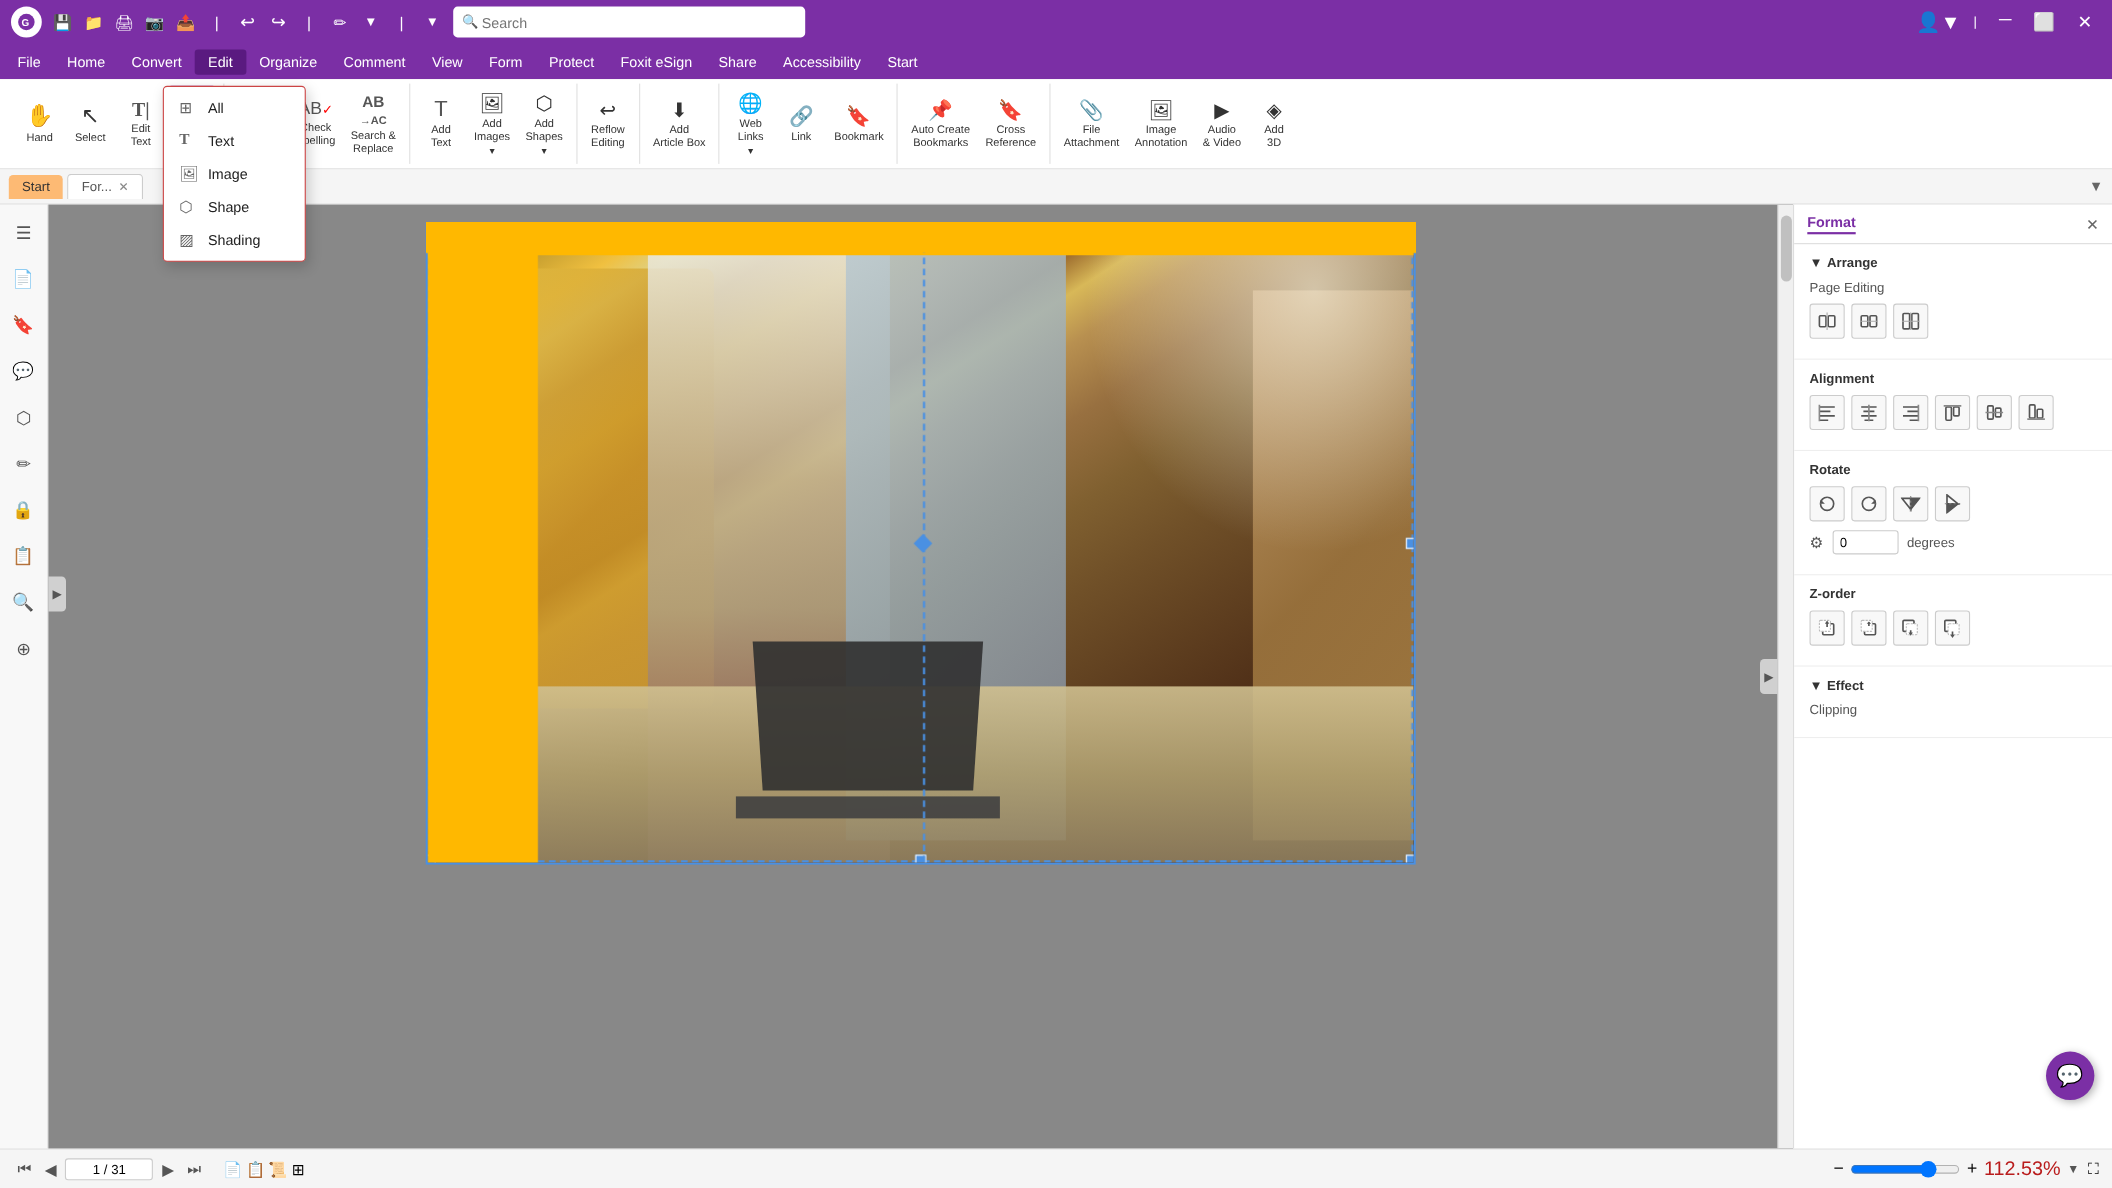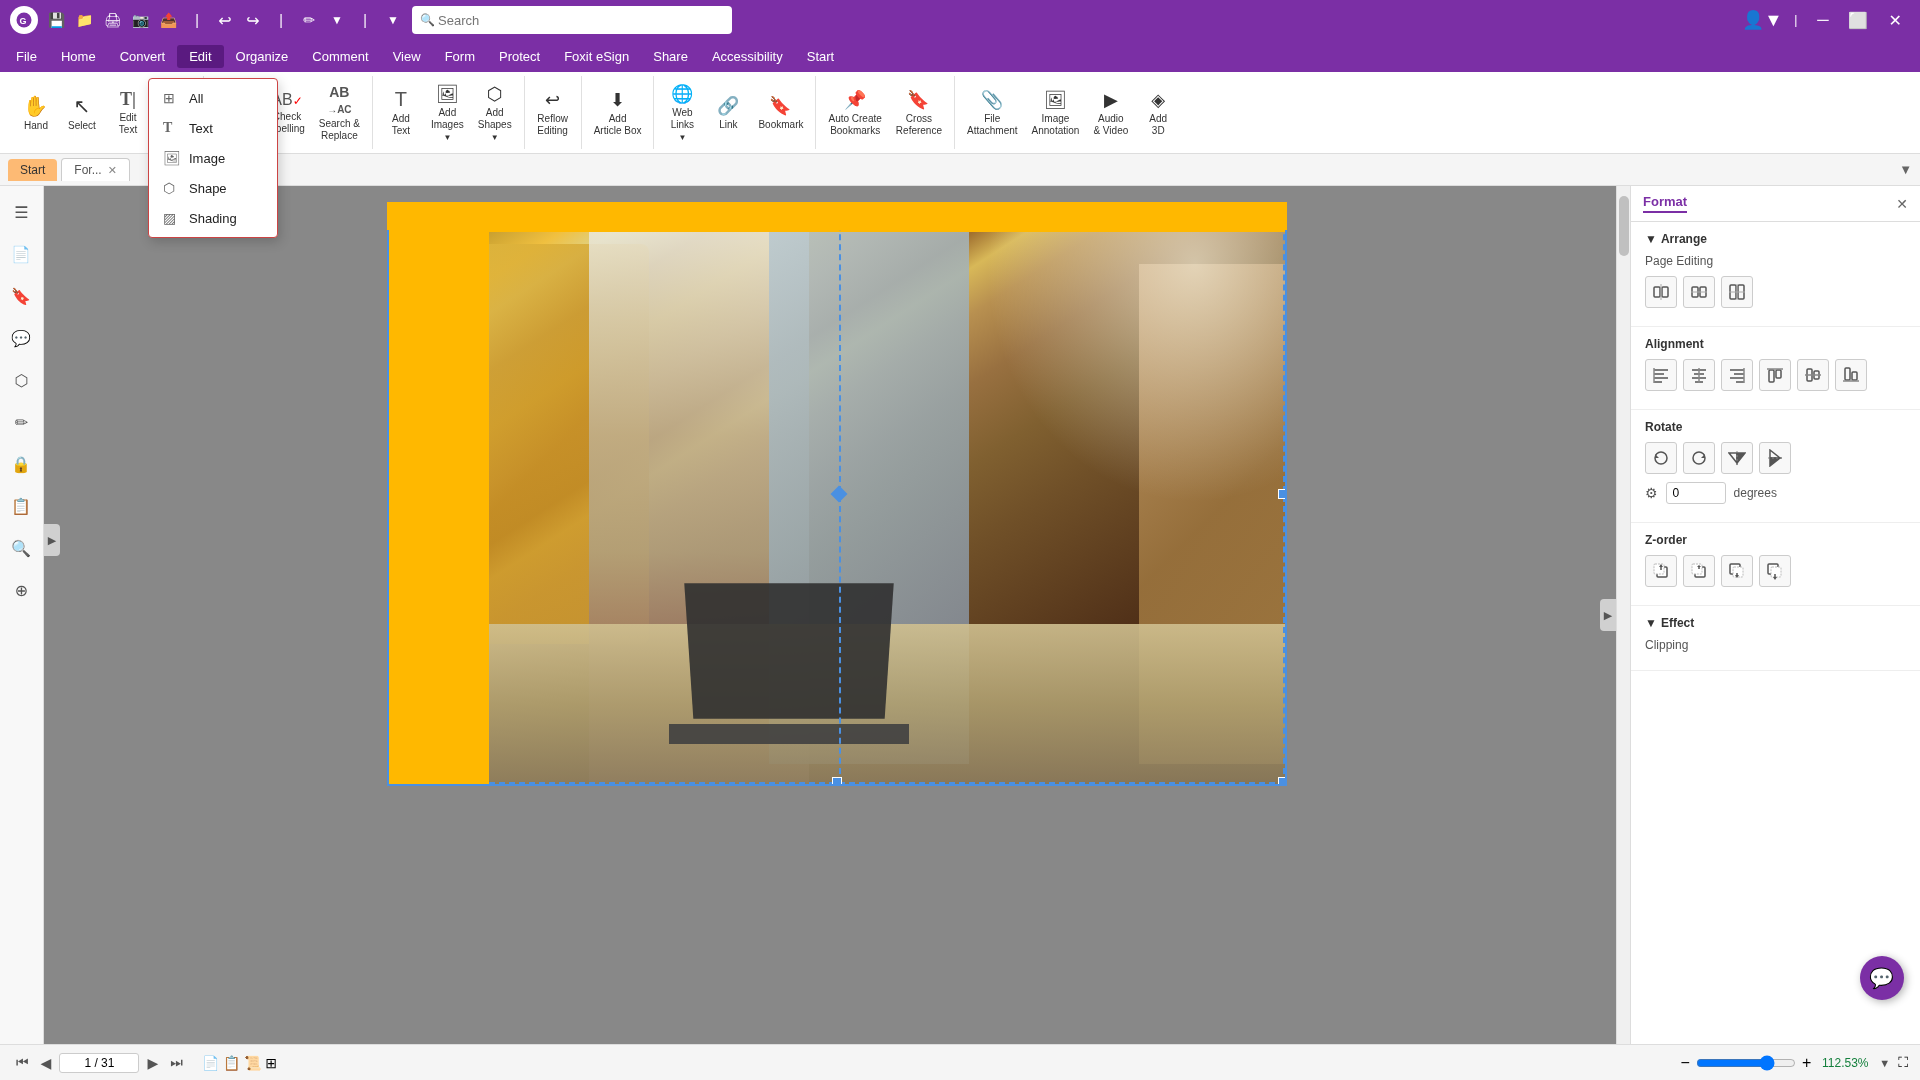--- a/index.html
+++ b/index.html
@@ -136,21 +136,21 @@
     
     .status-bar {
       display: flex; align-items: center; height: 36px; background: #f5f5f5; border-top: 1px solid #ddd; padding: 0 12px; gap: 8px;
     }
     .status-nav { display: flex; align-items: center; gap: 4px; }
     .status-nav button { border: none; background: none; cursor: pointer; font-size: 14px; color: #555; padding: 2px 4px; }
     .page-input { border: 1px solid #ccc; border-radius: 3px; width: 80px; text-align: center; font-size: 12px; padding: 2px 4px; }
     .status-spacer { flex: 1; }
     .zoom-bar { display: flex; align-items: center; gap: 6px; }
     .zoom-slider { width: 100px; }
-    .zoom-level { font-size: 12px; color: #15803d; min-width: 56px; text-align: center; }
+    .zoom-level { font-size: 18px; color: #b91c1c; min-width: 56px; text-align: center; }
     .fullscreen-btn { font-size: 14px; cursor: pointer; }
 
     
     .canvas-collapse-right {
       position: absolute; right: 0; top: 50%; transform: translateY(-50%);
       background: #d0d0d0; width: 16px; height: 32px; display: flex; align-items: center; justify-content: center;
       cursor: pointer; border-radius: 4px 0 0 4px; font-size: 11px; color: #555;
     }
     .canvas-collapse-left {
       position: absolute; left: 44px; top: 50%; transform: translateY(-50%);

